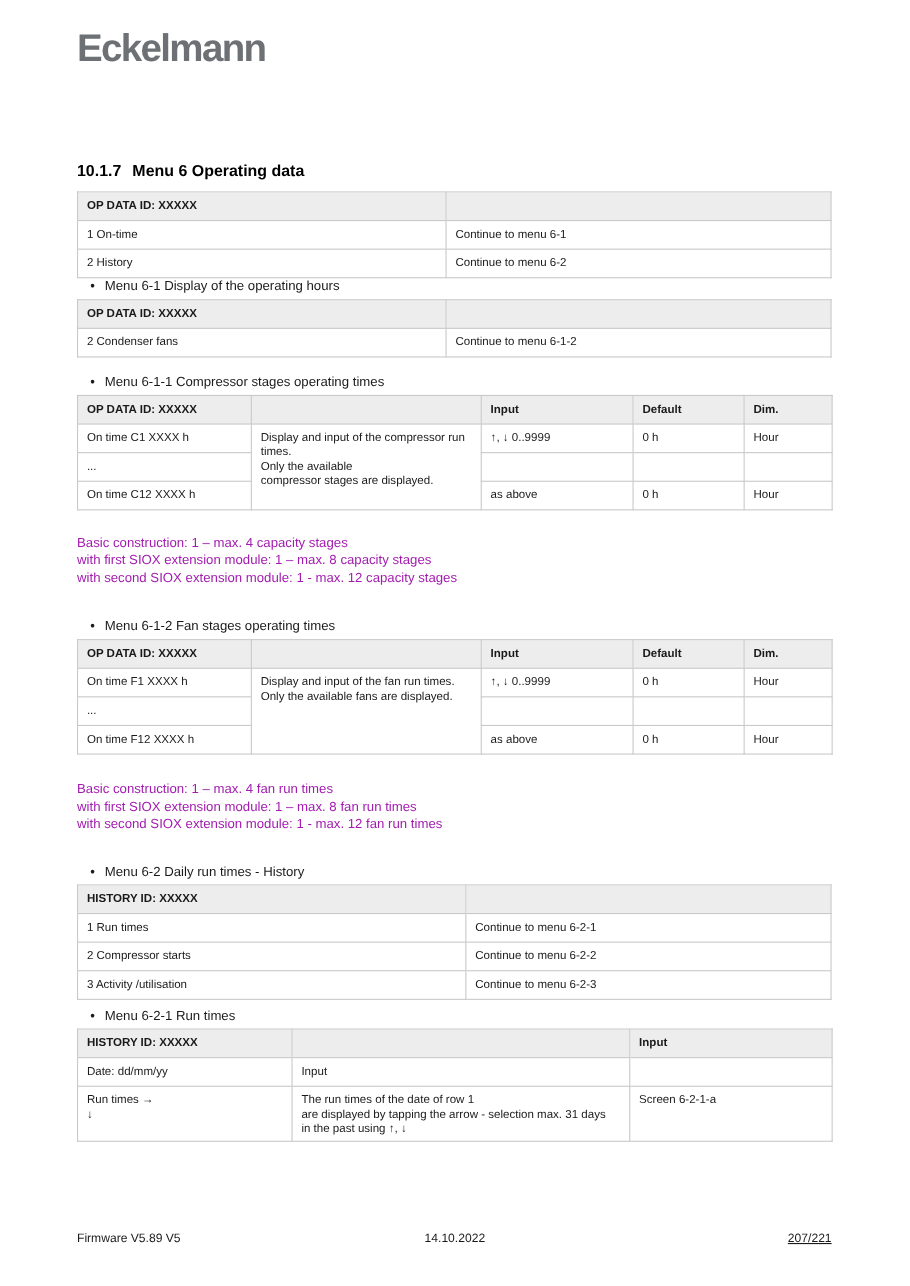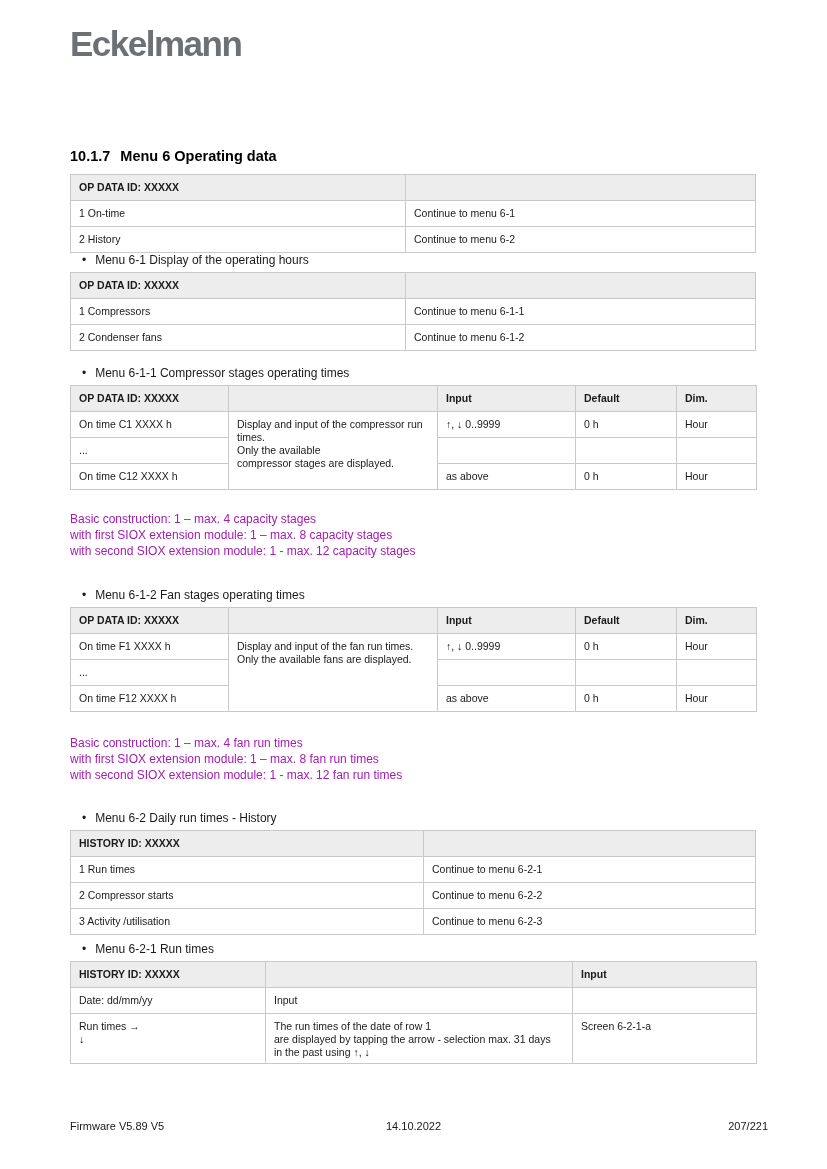--- a/index.html
+++ b/index.html
@@ -81,21 +81,21 @@
   }
   .p-capacity { margin-top:21px; }
   .p-fan      { margin-top:23px; }
 
   .footer {
     position:absolute; left:0; right:0; top:1120px;
     height:16px; font-size:11px; color:#1a1a1a;
   }
   .footer .left   { position:absolute; left:70px; }
   .footer .center { position:absolute; left:0; right:0; text-align:center; }
-  .footer .right  { position:absolute; right:59px; }
+  .footer .right  { position:absolute; right:71px;text-decoration:underline; }
 </style>
 </head>
 <body>
 
 <div class="page">
   <div class="content">
 
     <div class="logo">Eckelmann</div>
 
     <div class="heading">
@@ -132,24 +132,20 @@
           <col>
           <col>
         </colgroup>
       <thead>
         <tr>
           <th>OP DATA ID: XXXXX</th>
           <th></th>
         </tr>
       </thead>
       <tbody>
-        <tr>
-          <td>1 Compressors</td>
-          <td>Continue to menu 6-1-1</td>
-        </tr>
         <tr>
           <td>2 Condenser fans</td>
           <td>Continue to menu 6-1-2</td>
         </tr>
       </tbody>
     </table>
 
     <div class="bullet b-611">Menu 6-1-1 Compressor stages operating times</div>
 
     <table class="t5 t-menu6-1-1">

